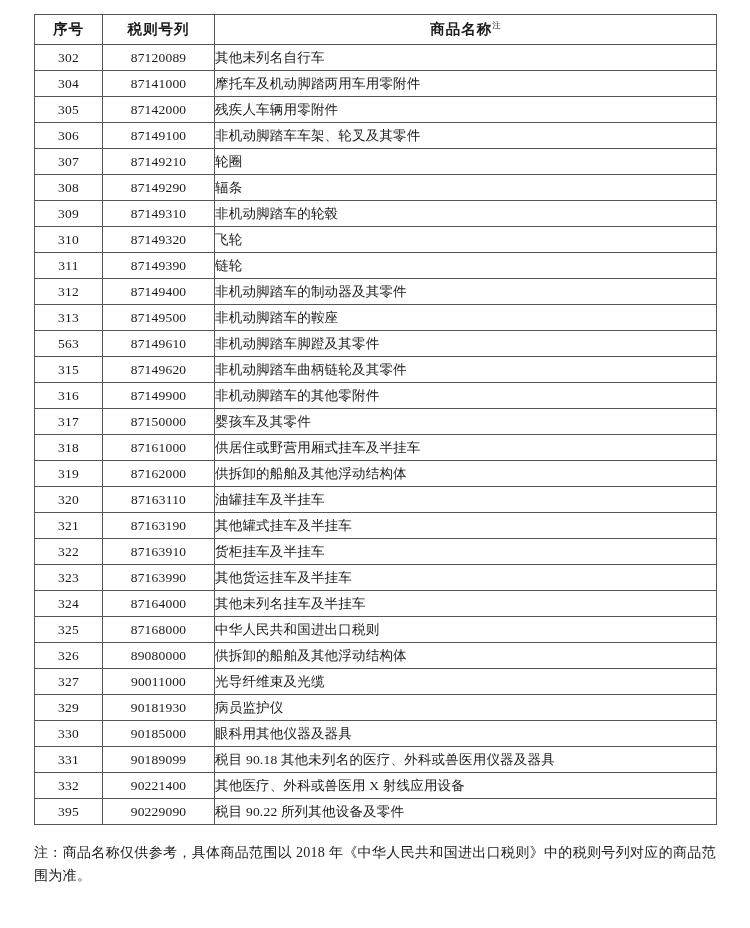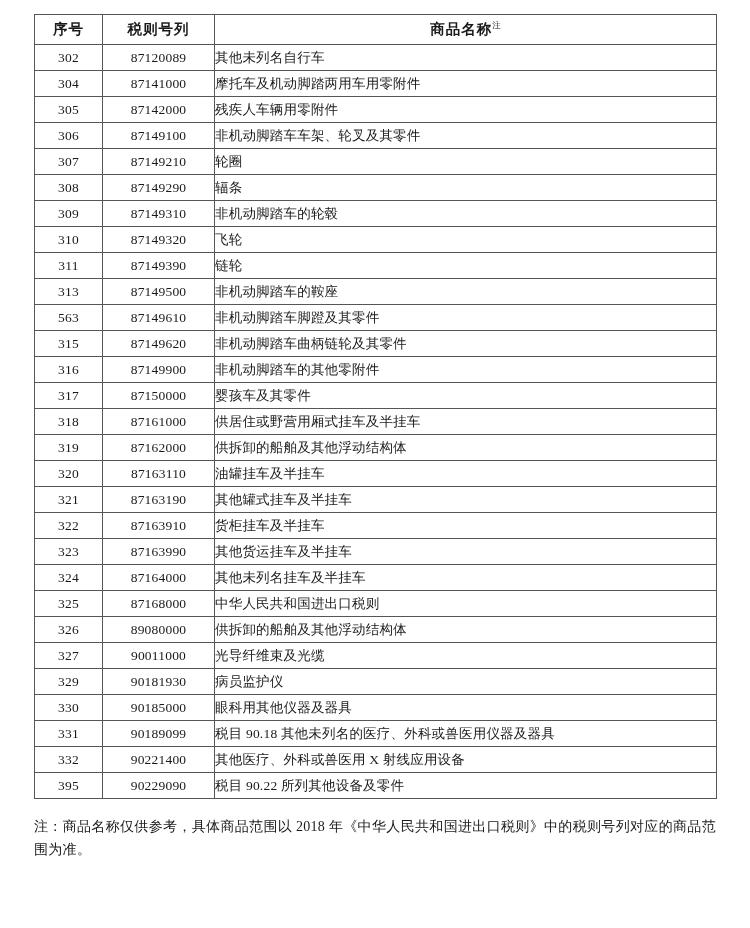--- a/index.html
+++ b/index.html
@@ -126,20 +126,25 @@
           <td class="seq">310</td>
           <td class="code">87149320</td>
           <td class="name">飞轮</td>
         </tr>
         <tr>
           <td class="seq">311</td>
           <td class="code">87149390</td>
           <td class="name">链轮</td>
         </tr>
         <tr>
+          <td class="seq">312</td>
+          <td class="code">87149400</td>
+          <td class="name">非机动脚踏车的制动器及其零件</td>
+        </tr>
+        <tr>
           <td class="seq">313</td>
           <td class="code">87149500</td>
           <td class="name">非机动脚踏车的鞍座</td>
         </tr>
         <tr>
           <td class="seq">563</td>
           <td class="code">87149610</td>
           <td class="name">非机动脚踏车脚蹬及其零件</td>
         </tr>
         <tr>

